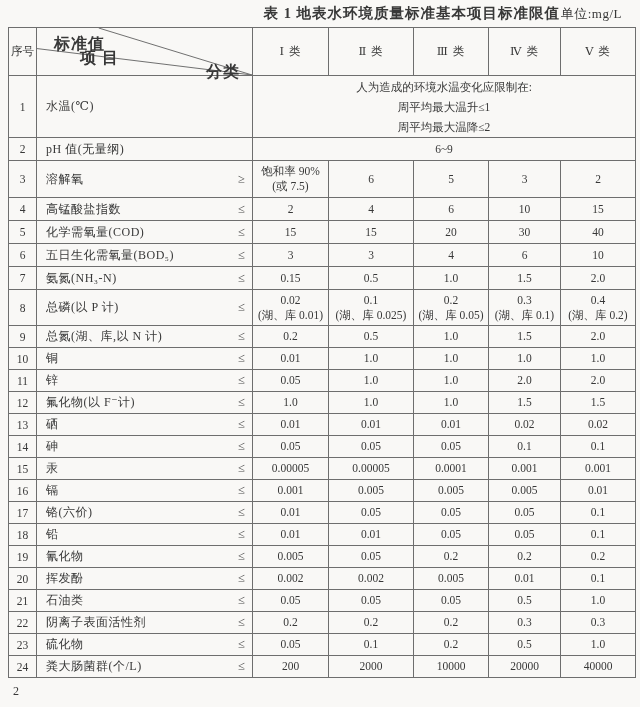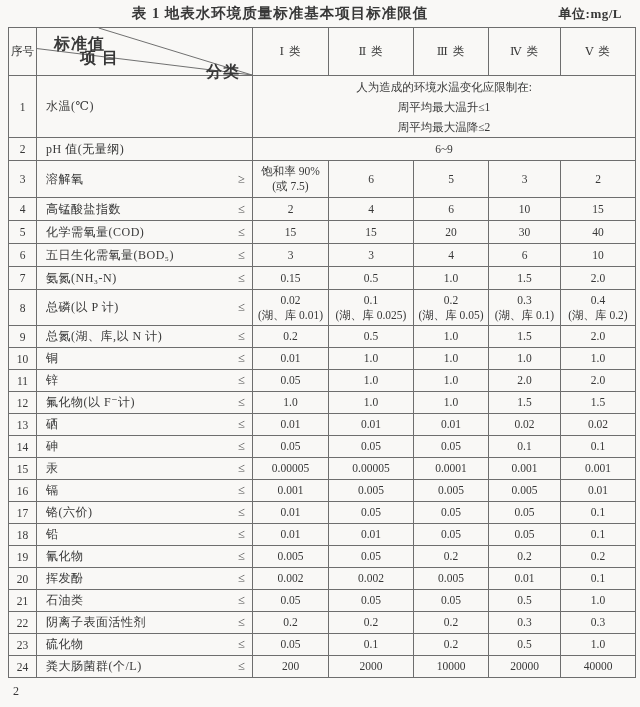--- a/index.html
+++ b/index.html
@@ -6,26 +6,26 @@
   body{
     width:640px;height:707px;
     background:#f9f8f6;
     font-family:"Liberation Serif","DejaVu Serif",serif;
     color:#383838;
     position:relative;
     overflow:hidden;
   }
   .doc-title{
     position:absolute;top:4px;left:0;width:560px;
-    text-align:center;
+    text-align:right;
     font-size:14.5px;font-weight:700;letter-spacing:1px;
   }
   .doc-unit{
     position:absolute;top:5px;right:18px;
-    font-size:13px;font-weight:700;letter-spacing:0.5px;
+    font-size:13px;font-weight:400;letter-spacing:0.5px;
   }
   table.std{
     position:absolute;left:8px;top:27px;
     width:627px;
     border-collapse:collapse;
     table-layout:fixed;
   }
   table.std th, table.std td{
     border:1px solid #6e6e6e;
     font-weight:normal;

